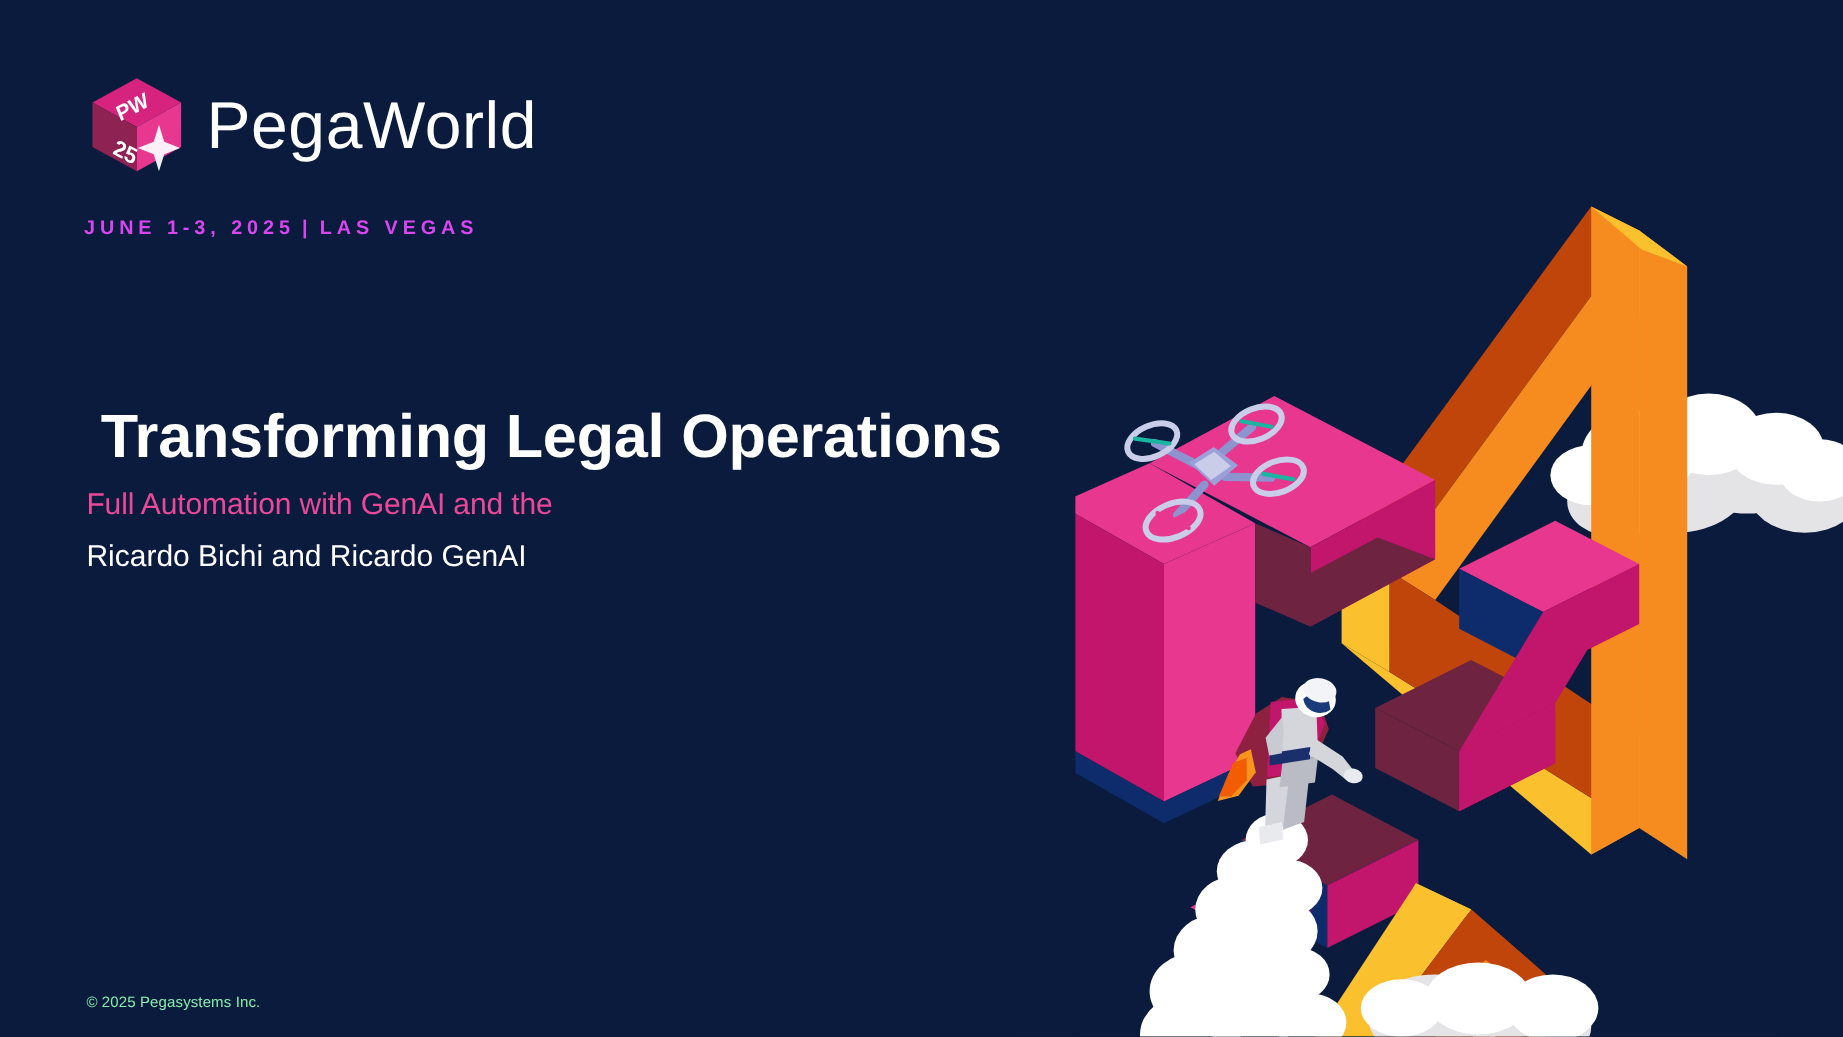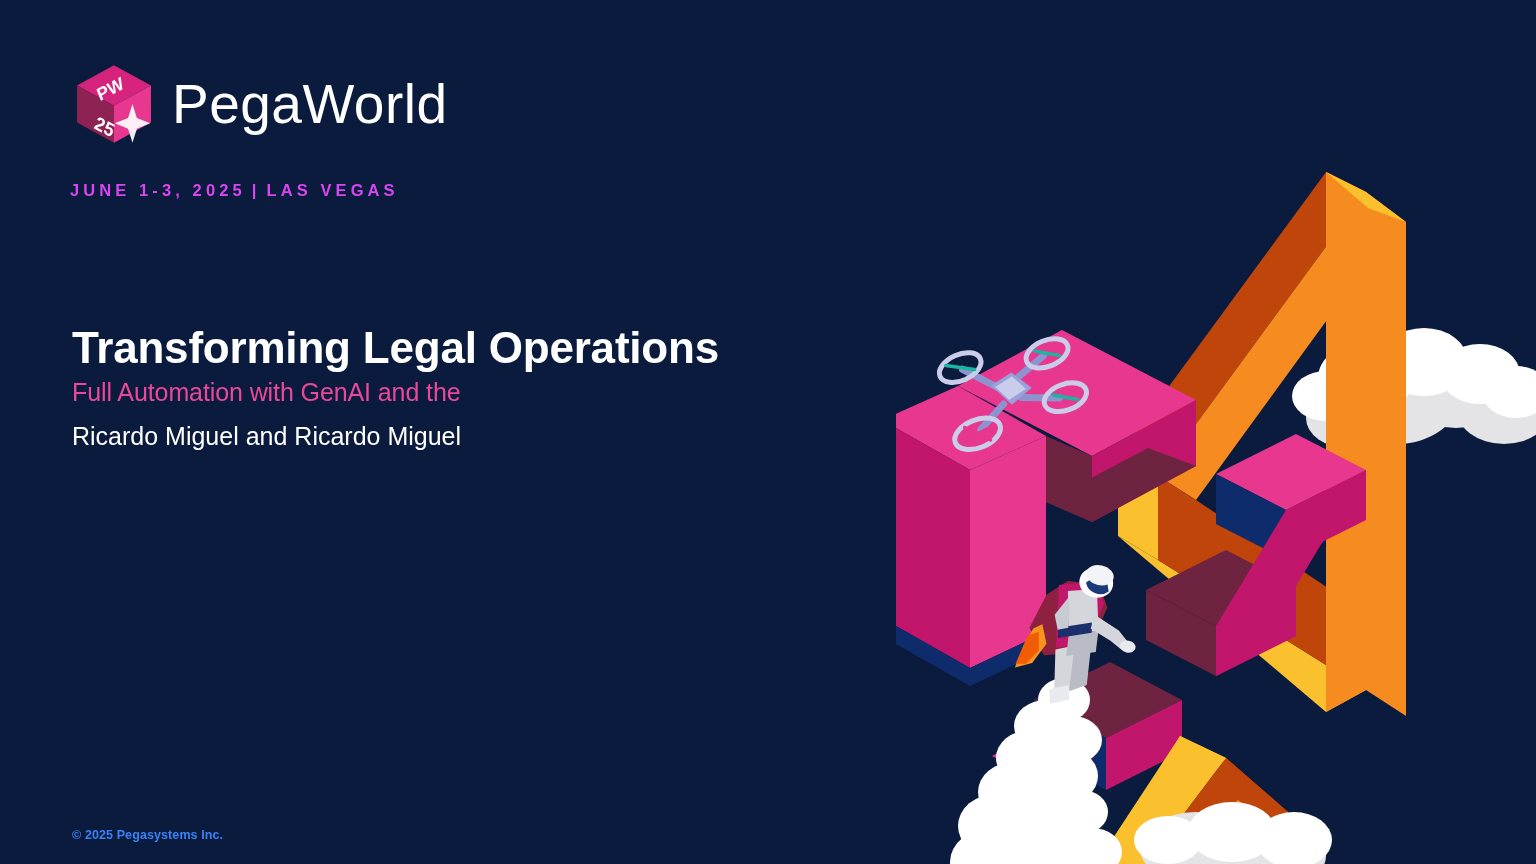--- a/index.html
+++ b/index.html
@@ -67,25 +67,25 @@
 
   
   .title-block {
     position: absolute;
     left: 72px;
     top: 322px;
     width: 840px;
   }
   .title-main {
     color: #ffffff;
-    font-size: 44px;
+    font-size: 51px;
     font-weight: 700;
     line-height: 1.16;
     letter-spacing: -0.2px;
-    margin: 0;
+    margin: 12px;
   }
   .title-sub {
     color: #ec4899;
     font-size: 25px;
     font-weight: 400;
     line-height: 1.24;
     letter-spacing: -0.1px;
     margin: 4px 0 0 0;
   }
   .presenters {
@@ -94,23 +94,23 @@
     font-weight: 400;
     line-height: 1.3;
     margin: 12px 0 0 0;
   }
 
   
   .footer {
     position: absolute;
     left: 72px;
     bottom: 22px;
-    color: #3b82f6;
+    color: #86efac;
     font-size: 12.5px;
-    font-weight: 700;
+    font-weight: 400;
     letter-spacing: 0.1px;
   }
 </style>
 </head>
 <body>
 
 <div class="slide">
 
   <div class="artwork">
     <svg width="640" height="864" viewBox="0 0 640 864" xmlns="http://www.w3.org/2000/svg">
@@ -322,18 +322,18 @@
     </div>
 
     <div class="event-line">
       <span>JUNE 1-3, 2025</span><span class="event-sep">|</span><span>LAS VEGAS</span>
     </div>
   </div>
 
   <div class="title-block">
     <h1 class="title-main">Transforming Legal Operations</h1>
     <div class="title-sub">Full Automation with GenAI and the</div>
-    <div class="presenters">Ricardo Miguel and Ricardo Miguel</div>
+    <div class="presenters">Ricardo Bichi and Ricardo GenAI</div>
   </div>
 
   <div class="footer">© 2025 Pegasystems Inc.</div>
 
 </div>
 
 </body></html>

